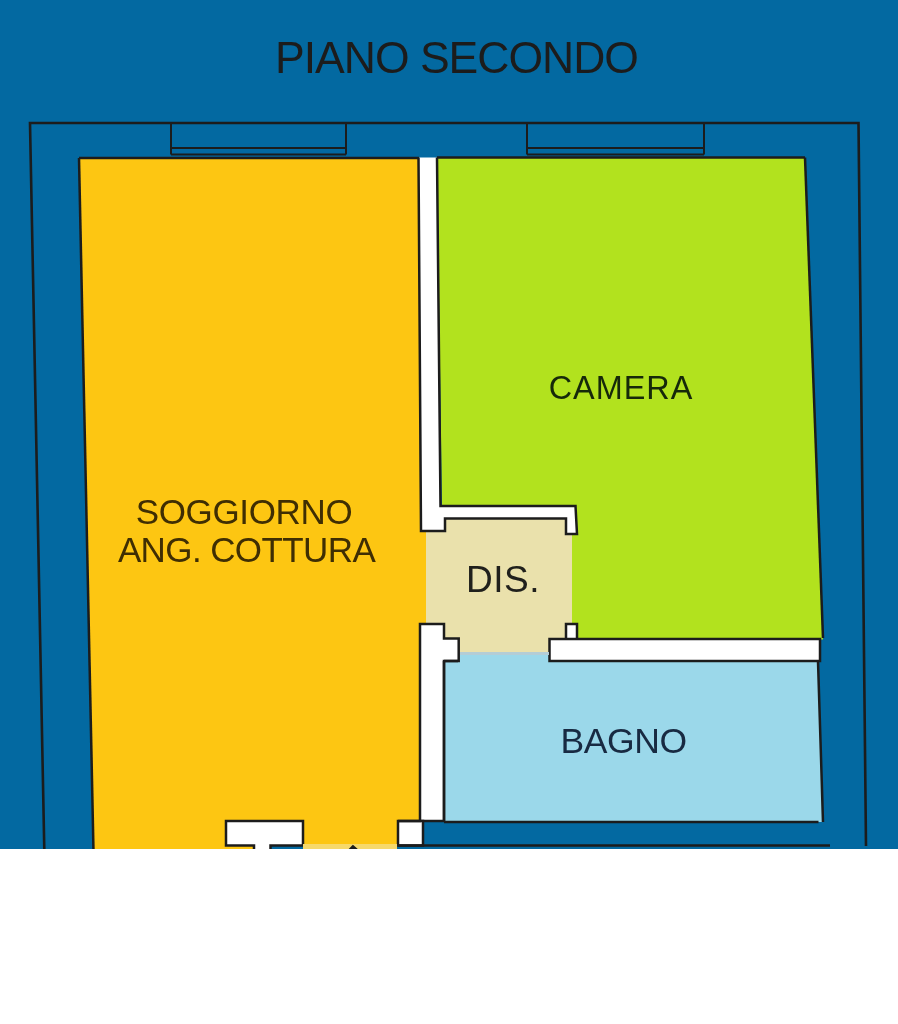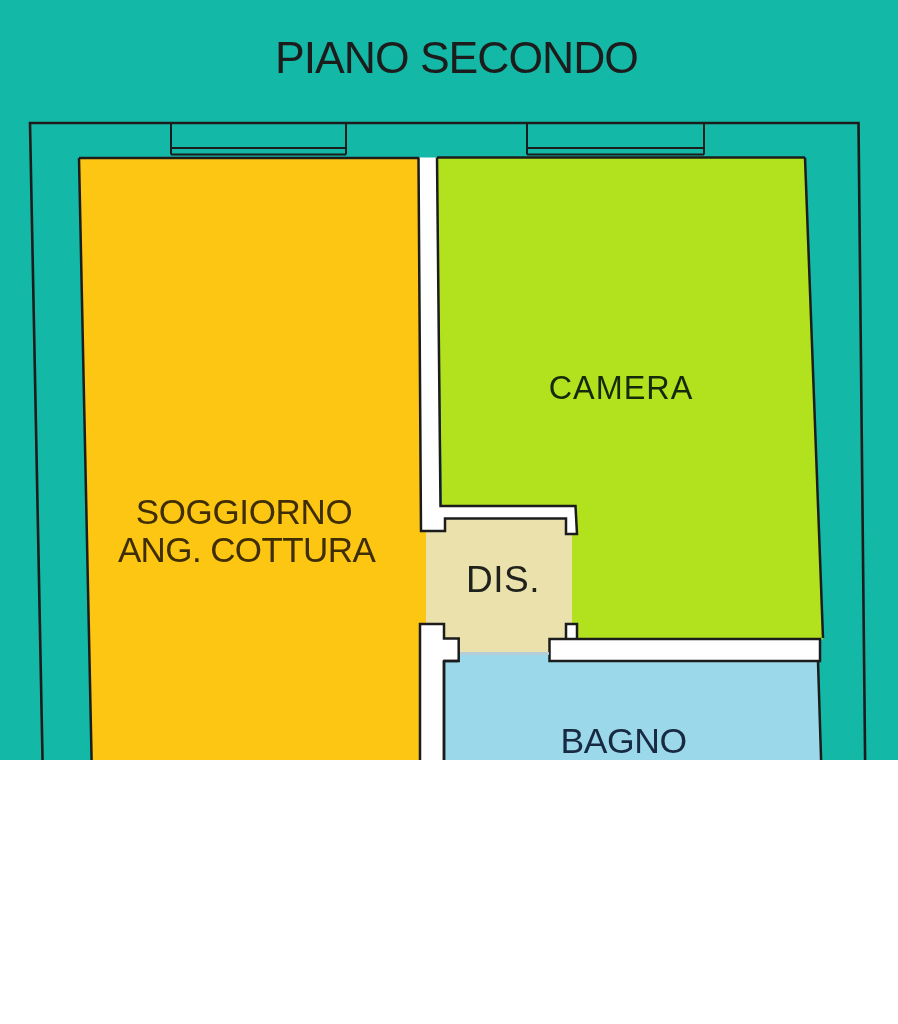--- a/index.html
+++ b/index.html
@@ -1,16 +1,16 @@
 <!DOCTYPE html>
 <html><head>
 <meta charset="utf-8">
 <style>
   html,body{margin:0;padding:0;background:#ffffff;}
-  .page{position:relative;width:898px;height:760px;background:#14b8a6;overflow:hidden;
+  .page{position:relative;width:898px;height:849px;background:#0369a1;overflow:hidden;
         font-family:"Liberation Sans",sans-serif;}
   svg{position:absolute;left:0;top:0;}
   text{font-family:"Liberation Sans",sans-serif;}
 </style>
 </head>
 <body>
 
 <div class="page">
 <svg width="898" height="1024" viewBox="0 0 898 1024">
 

